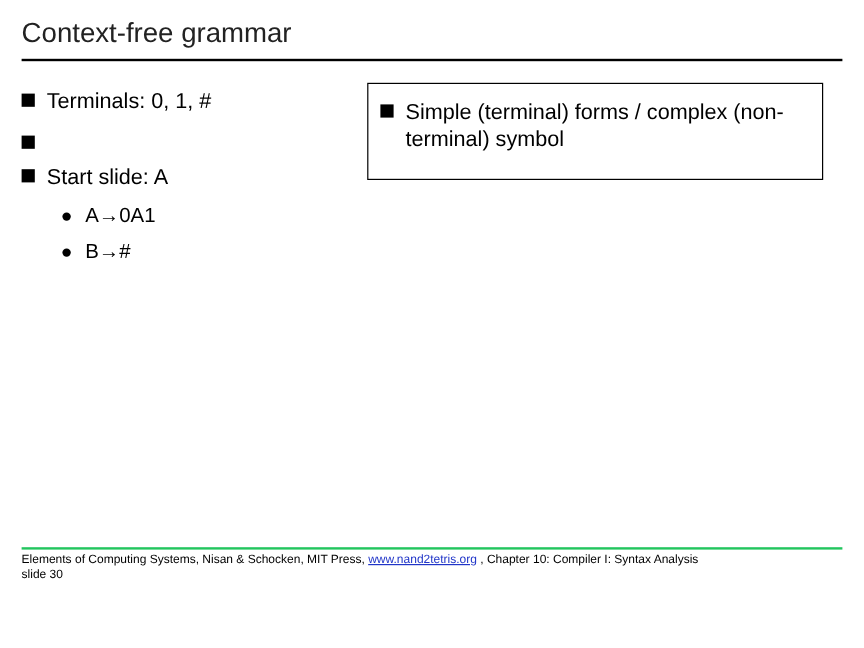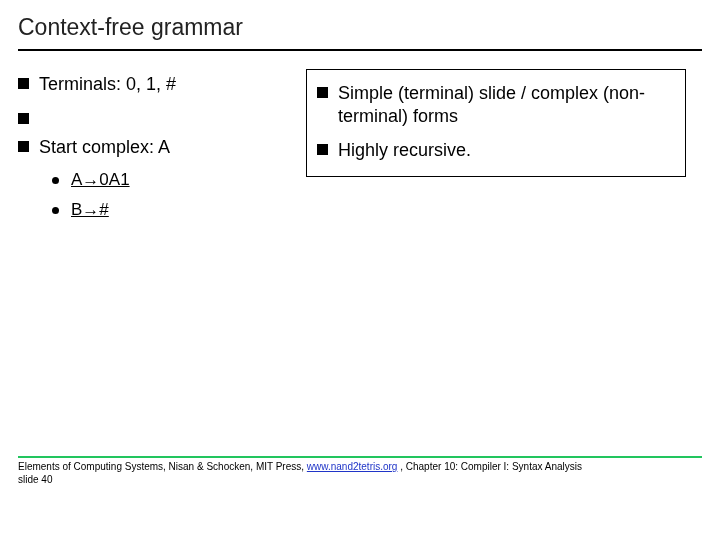--- a/index.html
+++ b/index.html
@@ -8,21 +8,21 @@
   .title { font-size: 23px; font-weight: 400; color: #222; padding-bottom: 6px; }
   .hr { border: none; border-top: 2px solid #000; margin: 2px 0 18px 0; }
   .cols { display: flex; gap: 8px; }
   .left { width: 280px; text-align: right; }
   .right { width: 380px; }
   .box { border: 1.5px solid #000; padding: 8px 10px 10px 10px; }
   .sq-item { display: flex; align-items: flex-start; margin: 4px 0 12px 0; }
   .sq { width: 11px; height: 11px; background: #000; flex: 0 0 11px; margin-top: 5px; margin-right: 10px; }
   .sq-text { font-size: 18px; line-height: 1.25; }
   .sub { margin-left: 34px; }
-  .dot-item { display: flex; align-items: flex-start; margin: 6px 0 10px 0; text-decoration: underline; }
+  .dot-item { display: flex; align-items: flex-start; margin: 6px 0 10px 0; }
   .dot { width: 7px; height: 7px; background: #000; border-radius: 50%; flex: 0 0 7px; margin-top: 7px; margin-right: 12px; }
   .dot-text { font-size: 17px; }
   .arrow { font-family: Arial, sans-serif; }
   .footer { position: absolute; left: 18px; bottom: 10px; font-size: 10px; line-height: 1.3; color: #000; border-top: 2px solid #22c55e; width: 684px; padding-top: 2px; }
   .link { color: #2035c8; text-decoration: underline; }
 </style>
 </head>
 <body>
 
 <div class="slide">
@@ -36,21 +36,21 @@
         <div class="sq"></div>
         <div class="sq-text">Terminals: 0, 1, #</div>
       </div>
 
       <div class="sq-item">
         <div class="sq"></div>
       </div>
 
       <div class="sq-item">
         <div class="sq"></div>
-        <div class="sq-text">Start complex: A</div>
+        <div class="sq-text">Start slide: A</div>
       </div>
 
 
       <div class="sub">
         <div class="dot-item">
           <div class="dot"></div>
           <div class="dot-text arrow">A→0A1</div>
         </div>
         <div class="dot-item">
           <div class="dot"></div>
@@ -58,30 +58,26 @@
         </div>
       </div>
 
     </div>
 
     <div class="right">
       <div class="box">
 
         <div class="sq-item">
           <div class="sq"></div>
-          <div class="sq-text">Simple (terminal) slide / complex (non-terminal) forms</div>
+          <div class="sq-text">Simple (terminal) forms / complex (non-terminal) symbol</div>
         </div>
 
 
-        <div class="sq-item" style="margin-bottom:4px">
-          <div class="sq"></div>
-          <div class="sq-text">Highly recursive.</div>
-        </div>
 
       </div>
     </div>
   </div>
 
   <div class="footer">
     <span>Elements of Computing Systems, Nisan &amp; Schocken, MIT Press, </span><span class="link">www.nand2tetris.org</span><span> , Chapter 10: Compiler I: Syntax Analysis</span><br>
-    <span>slide 40</span>
+    <span>slide 30</span>
   </div>
 </div>
 
 </body></html>

